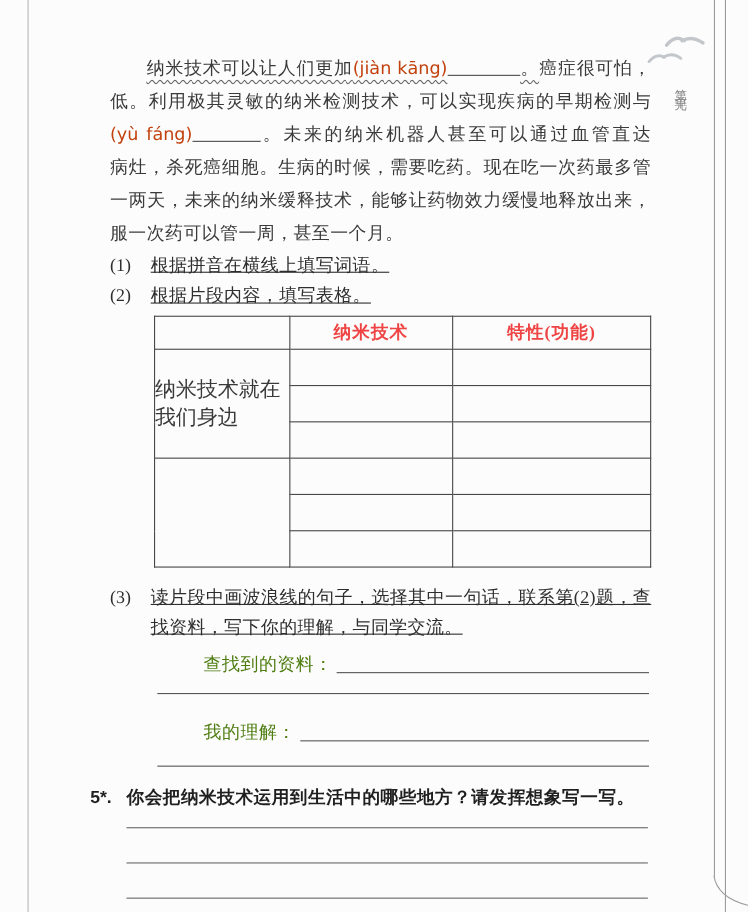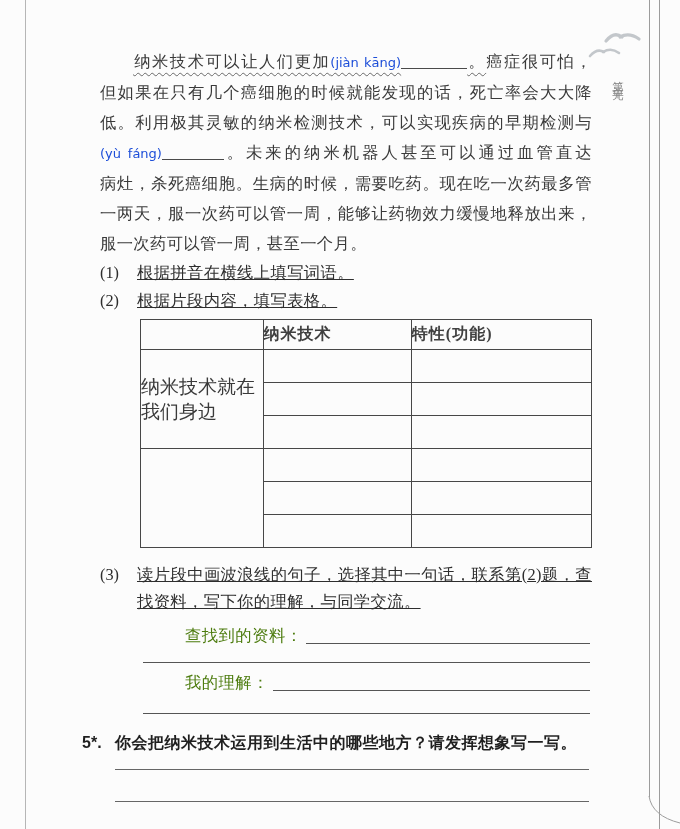--- a/index.html
+++ b/index.html
@@ -21,48 +21,48 @@
     font-family:"Liberation Sans","DejaVu Sans",sans-serif;
   }
   .content{position:absolute;left:100px;top:47px;width:492px;}
   
   .pline{
     font-size:16.3px;line-height:30px;letter-spacing:0.4px;
     text-align:justify;text-align-last:justify;color:#3a3a3a;
   }
   .pline.last{text-align-last:left;}
   .indent{display:inline-block;width:33px;}
-  .pinyin{font-family:"DejaVu Sans",sans-serif;font-size:13px;letter-spacing:0;color:#1d4ed8;}
+  .pinyin{font-family:"DejaVu Sans",sans-serif;font-size:16px;letter-spacing:0;color:#c2410c;}
   .blank{display:inline-block;height:14px;border-bottom:1px solid #4a4a4a;position:relative;top:2px;}
   .blank-1{width:66px;}
   .blank-2{width:62px;}
   .wavy{
     text-decoration:underline;text-decoration-style:wavy;
     text-decoration-color:#6a6a6a;text-decoration-thickness:1px;text-underline-offset:5px;
   }
   
   .qrow{display:flex;font-size:16.3px;line-height:28px;color:#2e2e2e;}
   .qnum{width:37px;flex:none;}
   .qtext{flex:1;text-align:justify;letter-spacing:0.4px;text-decoration:underline;}
   .q3{margin-top:13px;}
   .q3 .qtext{line-height:27px;}
   
   table.fill-table{border-collapse:collapse;table-layout:fixed;margin:4px 0 0 40px;}
   .fill-table td{border:1.5px solid #474747;height:32px;padding:0;}
-  .fill-table tr.head td{height:29px;font-weight:bold;font-size:16px;
-    letter-spacing:1px;color:#404040;}
+  .fill-table tr.head td{height:29px;text-align:center;font-weight:bold;font-size:16px;
+    letter-spacing:1px;color:#ef4444;}
   .fill-table .c1{width:130px;}
   .fill-table .c2{width:158px;}
   .fill-table .c3{width:192px;}
   .group-label{font-size:19px;line-height:25px;padding:0 8px;text-align:left;
     vertical-align:middle;color:#3a3a3a;}
   
   .ans-row{display:flex;margin-left:85px;font-size:16.3px;line-height:26px;color:#4d7c0f;}
   .ans-row.lookup{margin-top:8px;}
-  .ans-row.understand{margin-top:7px;}
+  .ans-row.understand{margin-top:22px;}
   .ans-label{flex:none;white-space:nowrap;letter-spacing:0.5px;}
   .fill{flex:1;border-bottom:1px solid #555;margin:0 2px 5px 4px;}
   .blank-wide{height:13px;border-bottom:1px solid #555;margin-left:43px;margin-right:2px;}
   .blank-wide.second{margin-top:4px;}
   
   .q5row{display:flex;margin-top:15px;margin-left:-18px;line-height:28px;
     font-family:"Liberation Sans","DejaVu Sans",sans-serif;font-weight:bold;
     font-size:16px;color:#1f1f1f;}
   .q5num{width:33px;flex:none;}
   .q5text{flex:1;letter-spacing:0.5px;}
@@ -91,25 +91,24 @@
       <path d="M17 24 Q25 19 33 25" stroke-width="2.6"></path>
     </g>
   </svg>
 
   <div class="unit-label">第二单元</div>
 
   <div class="content">
 
     <div class="passage">
       <div class="pline"><span class="indent"></span><span class="wavy"><span>纳米技术可以让人们更加</span><span class="pinyin">(jiàn kāng)</span></span><span class="blank blank-1"></span><span class="wavy">。</span><span>癌症很可怕，</span></div>
-      <div class="pline">但如果在只有几个癌细胞的时候就能发现的话，死亡率会大大降</div>
       <div class="pline">低。利用极其灵敏的纳米检测技术，可以实现疾病的早期检测与</div>
       <div class="pline"><span class="pinyin">(yù fáng)</span><span class="blank blank-2"></span><span>。未来的纳米机器人甚至可以通过血管直达</span></div>
       <div class="pline">病灶，杀死癌细胞。生病的时候，需要吃药。现在吃一次药最多管</div>
-      <div class="pline">一两天，服一次药可以管一周，能够让药物效力缓慢地释放出来，</div>
+      <div class="pline">一两天，未来的纳米缓释技术，能够让药物效力缓慢地释放出来，</div>
       <div class="pline last">服一次药可以管一周，甚至一个月。</div>
     </div>
 
     <div class="qrow">
       <span class="qnum">(1)</span>
       <span class="qtext">根据拼音在横线上填写词语。</span>
     </div>
     <div class="qrow">
       <span class="qnum">(2)</span>
       <span class="qtext">根据片段内容，填写表格。</span>

